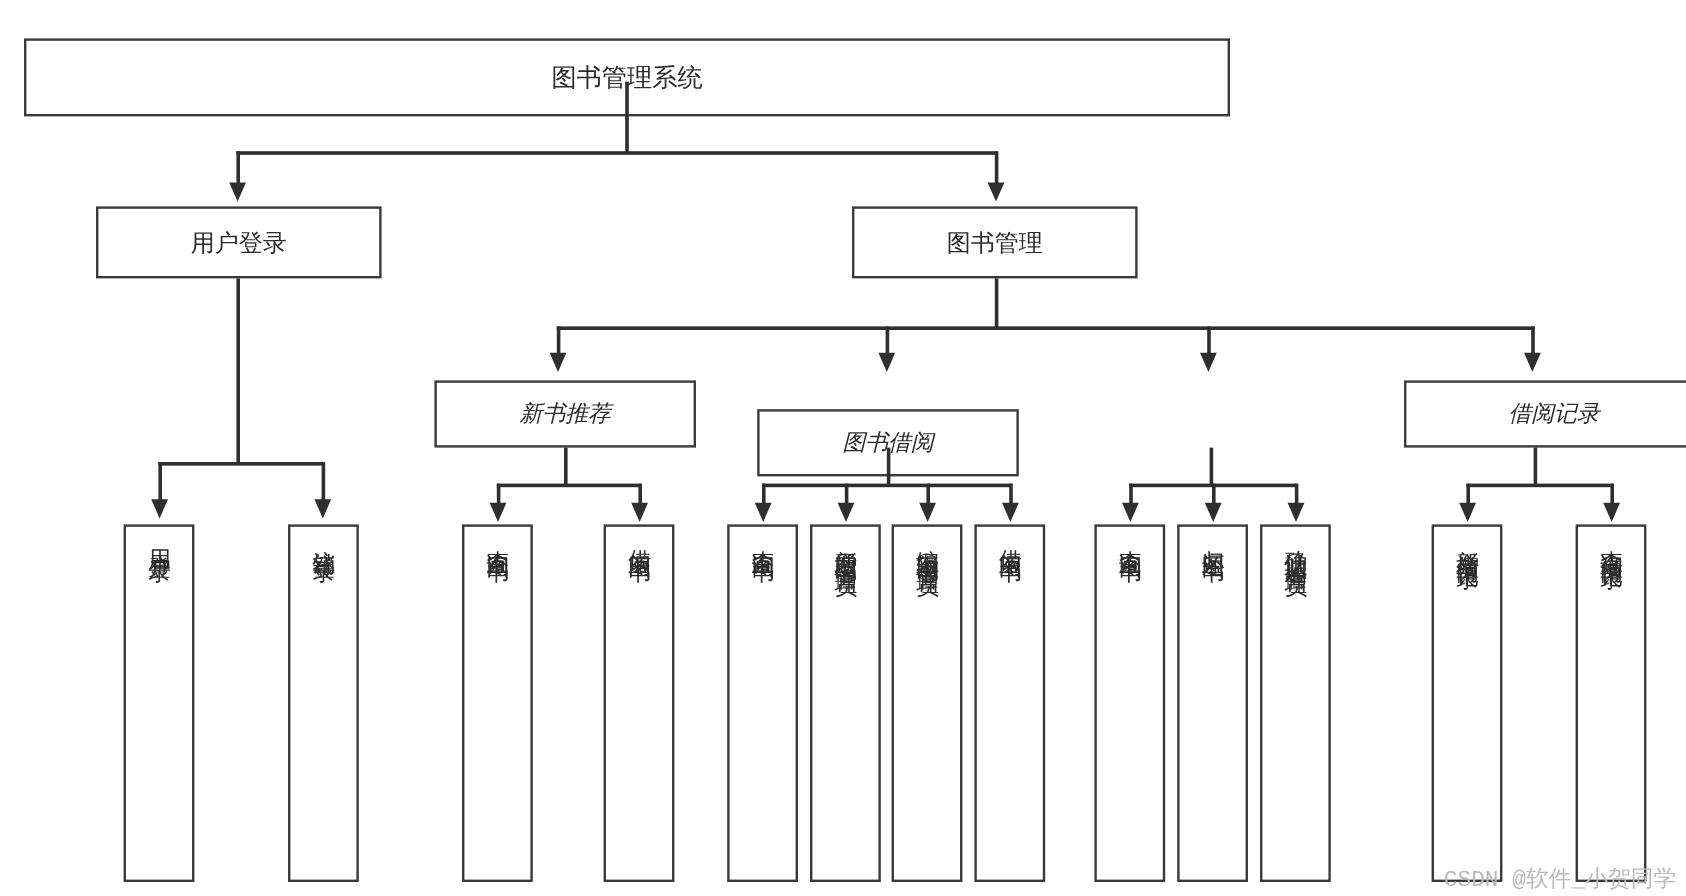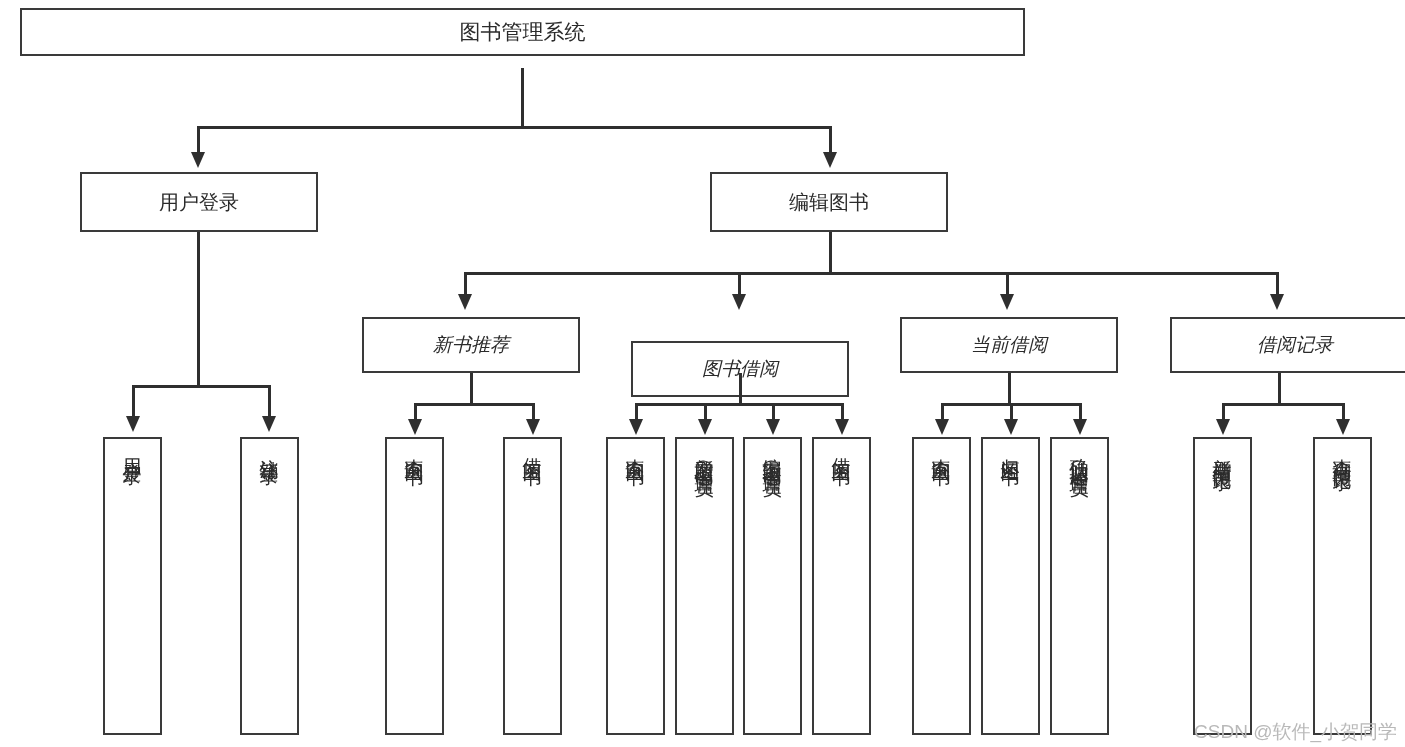--- a/index.html
+++ b/index.html
@@ -68,48 +68,48 @@
     border-top: 16px solid #2f2f2f;
   }
   
   #watermark {
     position: absolute;
     right: 8px;
     bottom: 2px;
     font-size: 19px;
     color: #b9b9b9;
     white-space: nowrap;
-    font-family: Liberation Sans, sans-serif;
+    font-family: Liberation Mono, monospace;
   }
 </style>
 </head>
 <body>
 
 <div id="canvas">
 
-  <div class="node root" style="left:20px; top:8px; width:1005px; height:48px;">
+  <div class="node root" style="left:20px; top:32px; width:1005px; height:65px;">
     <span>图书管理系统</span>
   </div>
 
   <div class="vline" style="left:521px; top:68px; height:60px;"></div>
 
   <div class="hline" style="left:197px; top:126px; width:634px;"></div>
 
   <div class="vline" style="left:197px; top:126px; height:28px;"></div>
   <div class="arrow" style="left:191px; top:152px;"></div>
 
   <div class="vline" style="left:829px; top:126px; height:28px;"></div>
   <div class="arrow" style="left:823px; top:152px;"></div>
 
   <div class="node lvl2" style="left:80px; top:172px; width:238px; height:60px;">
     <span>用户登录</span>
   </div>
 
   <div class="node lvl2" style="left:710px; top:172px; width:238px; height:60px;">
-    <span>编辑图书</span>
+    <span>图书管理</span>
   </div>
 
   <div class="vline" style="left:197px; top:232px; height:155px;"></div>
   <div class="hline" style="left:132px; top:385px; width:138px;"></div>
   <div class="vline" style="left:132px; top:385px; height:33px;"></div>
   <div class="arrow" style="left:126px; top:416px;"></div>
   <div class="vline" style="left:268px; top:385px; height:33px;"></div>
   <div class="arrow" style="left:262px; top:416px;"></div>
 
   <div class="vline" style="left:829px; top:232px; height:42px;"></div>
@@ -125,23 +125,20 @@
   <div class="arrow" style="left:1000px; top:294px;"></div>
 
   <div class="vline" style="left:1276px; top:272px; height:24px;"></div>
   <div class="arrow" style="left:1270px; top:294px;"></div>
 
   <div class="node lvl3" style="left:362px; top:317px; width:218px; height:56px;">
     <span>新书推荐</span>
   </div>
   <div class="node lvl3" style="left:631px; top:317px; width:218px; height:56px;margin-top:24px;">
     <span>图书借阅</span>
-  </div>
-  <div class="node lvl3" style="left:900px; top:317px; width:218px; height:56px;">
-    <span>当前借阅</span>
   </div>
   <div class="node lvl3" style="left:1170px; top:317px; width:250px; height:56px;">
     <span>借阅记录</span>
   </div>
 
   <div class="vline" style="left:470px; top:373px; height:32px;"></div>
   <div class="hline" style="left:414px; top:403px; width:120px;"></div>
   <div class="vline" style="left:414px; top:403px; height:18px;"></div>
   <div class="arrow" style="left:408px; top:419px;"></div>
   <div class="vline" style="left:532px; top:403px; height:18px;"></div>

